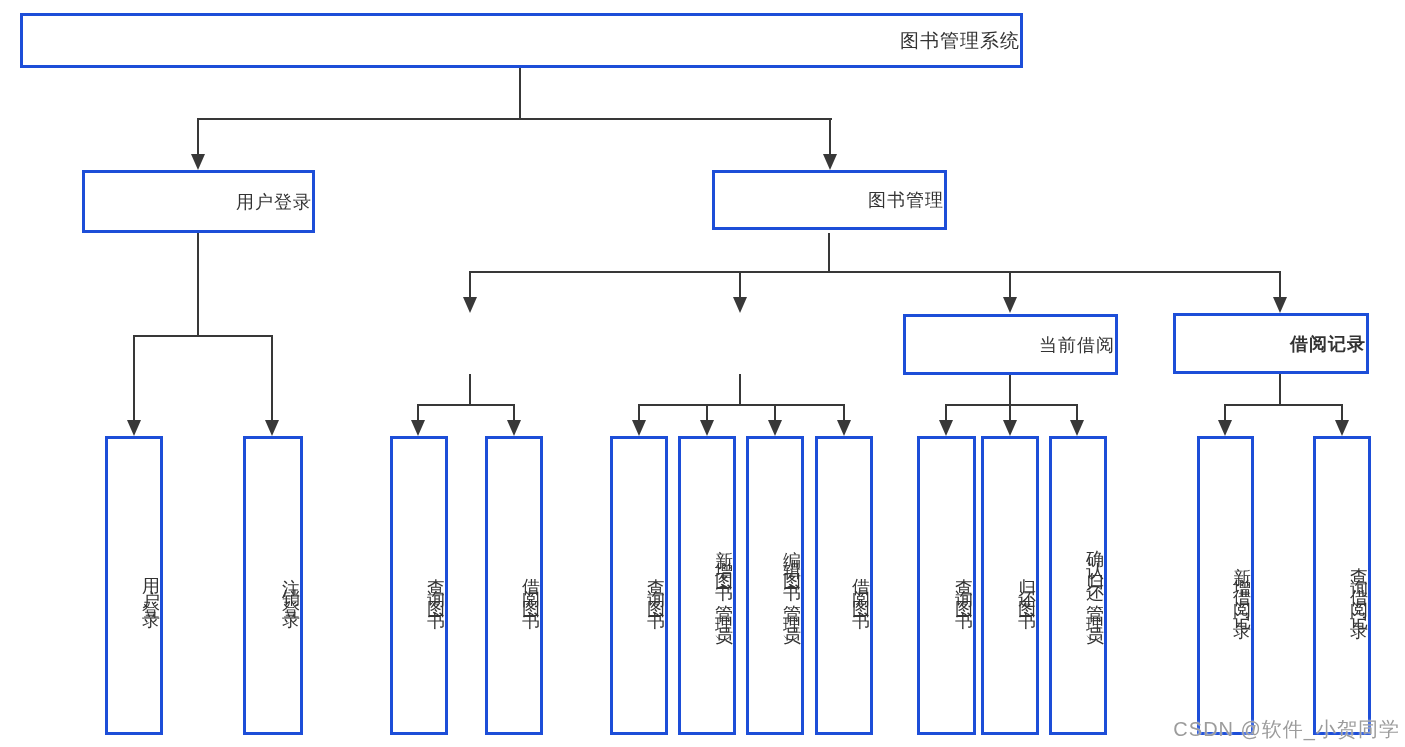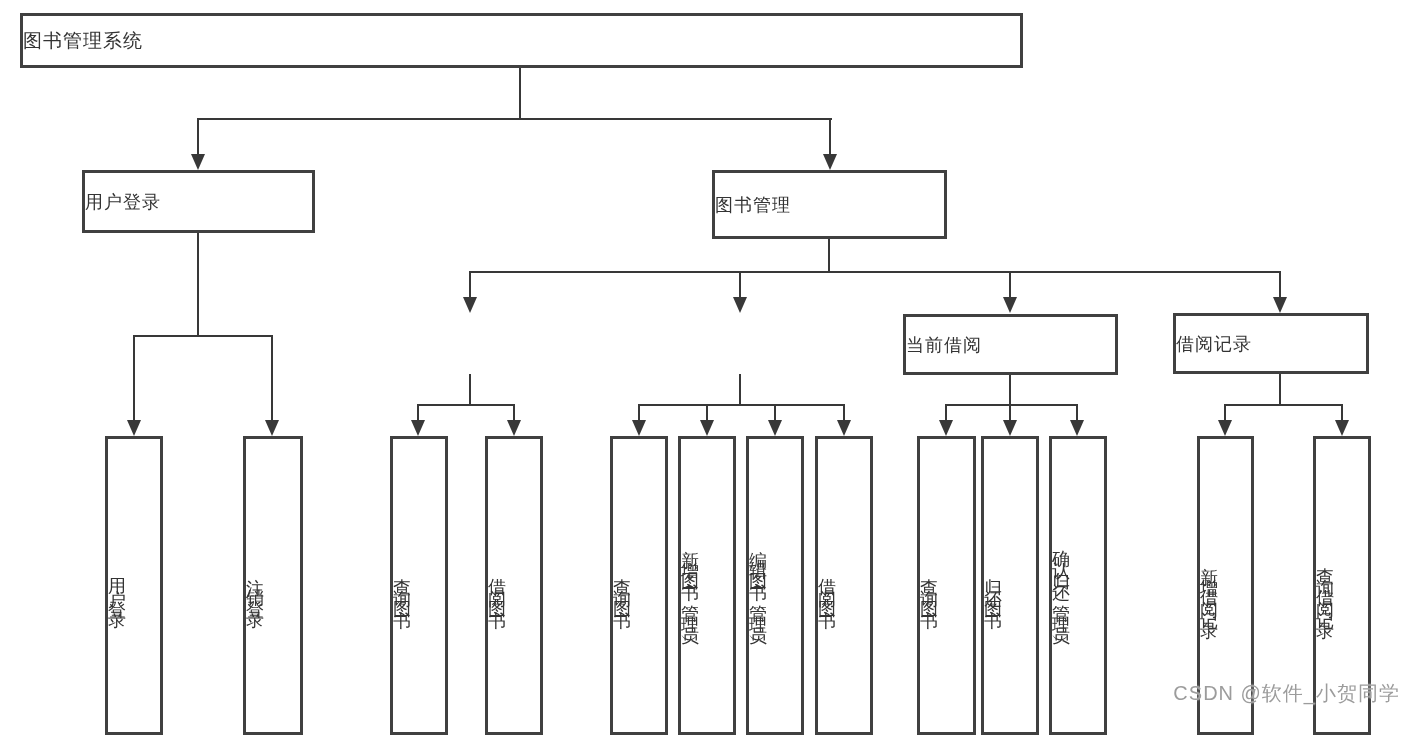--- a/index.html
+++ b/index.html
@@ -7,44 +7,44 @@
     position:relative;
     width:1405px;height:747px;
     background:#ffffff;
     font-family:"Liberation Sans","DejaVu Sans",sans-serif;
     color:#333333;
     overflow:hidden;
   }
   .box{
     position:absolute;
     box-sizing:border-box;
-    border:3px solid #404040;
+    border:3px solid #1d4ed8;
     background:#ffffff;
-    display:flex;align-items:center;justify-content:flex-start;
+    display:flex;align-items:center;justify-content:flex-end;
     text-align:center;
   }
   .hlabel{font-size:18px;letter-spacing:1px;color:#333333;}
   .root-label{font-size:19px;letter-spacing:1px;color:#333333;}
   .leaf .vtext{
     writing-mode:vertical-rl;
     font-size:18px;
     letter-spacing:11px;
     line-height:1;
     color:#333333;
   }
   .line{position:absolute;background:#383838;}
   .arrow{
     position:absolute;width:0;height:0;
     border-left:7px solid transparent;
     border-right:7px solid transparent;
     border-top:16px solid #383838;
   }
   .watermark{
     position:absolute;
-    top:680px;right:5px;
+    top:716px;right:5px;
     font-size:20px;
     color:#9c9c9c;
     text-shadow:0 0 2px #ffffff;
     letter-spacing:1px;
     white-space:nowrap;
     z-index:5;
   }
 </style>
 </head>
 <body>
@@ -110,28 +110,28 @@
   <div class="line" style="left:1341px;top:404px;width:2px;height:18px;"></div>
   <div class="arrow" style="left:1335px;top:420px;"></div>
 
   <div class="box" style="left:20px;top:13px;width:1003px;height:55px;">
     <span class="root-label">图书管理系统</span>
   </div>
 
   <div class="box" style="left:82px;top:170px;width:233px;height:63px;">
     <span class="hlabel">用户登录</span>
   </div>
-  <div class="box" style="left:712px;top:170px;width:235px;height:69px;">
+  <div class="box" style="left:712px;top:170px;width:235px;height:60px;">
     <span class="hlabel">图书管理</span>
   </div>
 
   <div class="box" style="left:903px;top:314px;width:215px;height:61px;">
     <span class="hlabel">当前借阅</span>
   </div>
-  <div class="box" style="left:1173px;top:313px;width:196px;height:61px;">
+  <div class="box" style="left:1173px;top:313px;width:196px;height:61px;font-weight:bold;">
     <span class="hlabel">借阅记录</span>
   </div>
 
   <div class="box leaf" style="left:105px;top:436px;width:58px;height:299px;">
     <span class="vtext">用户登录</span>
   </div>
   <div class="box leaf" style="left:243px;top:436px;width:60px;height:299px;">
     <span class="vtext">注销登录</span>
   </div>
 

